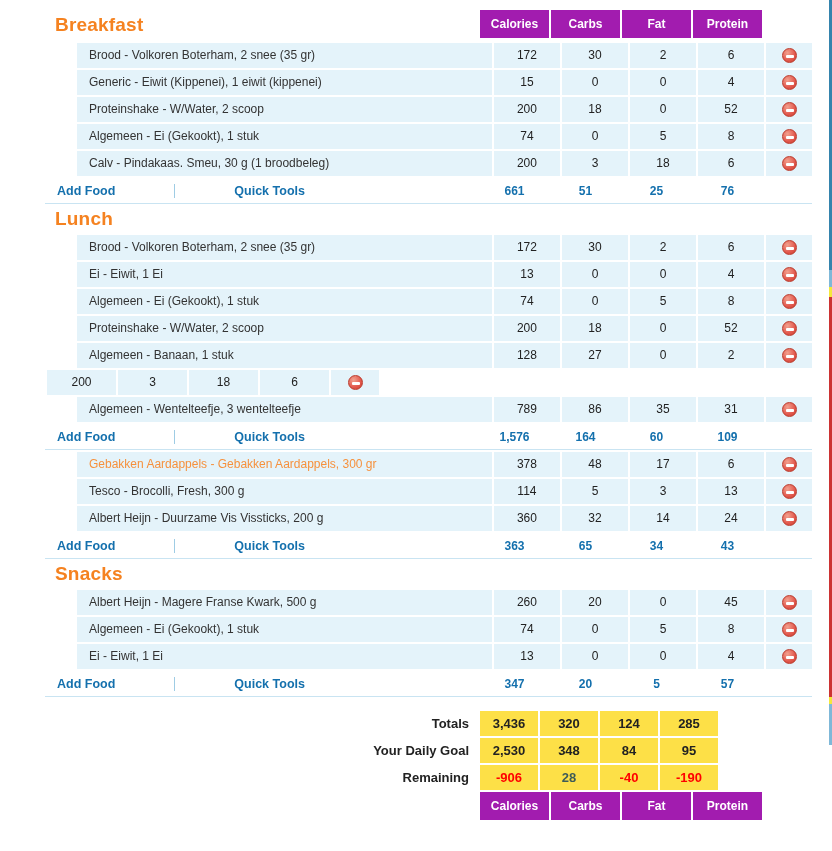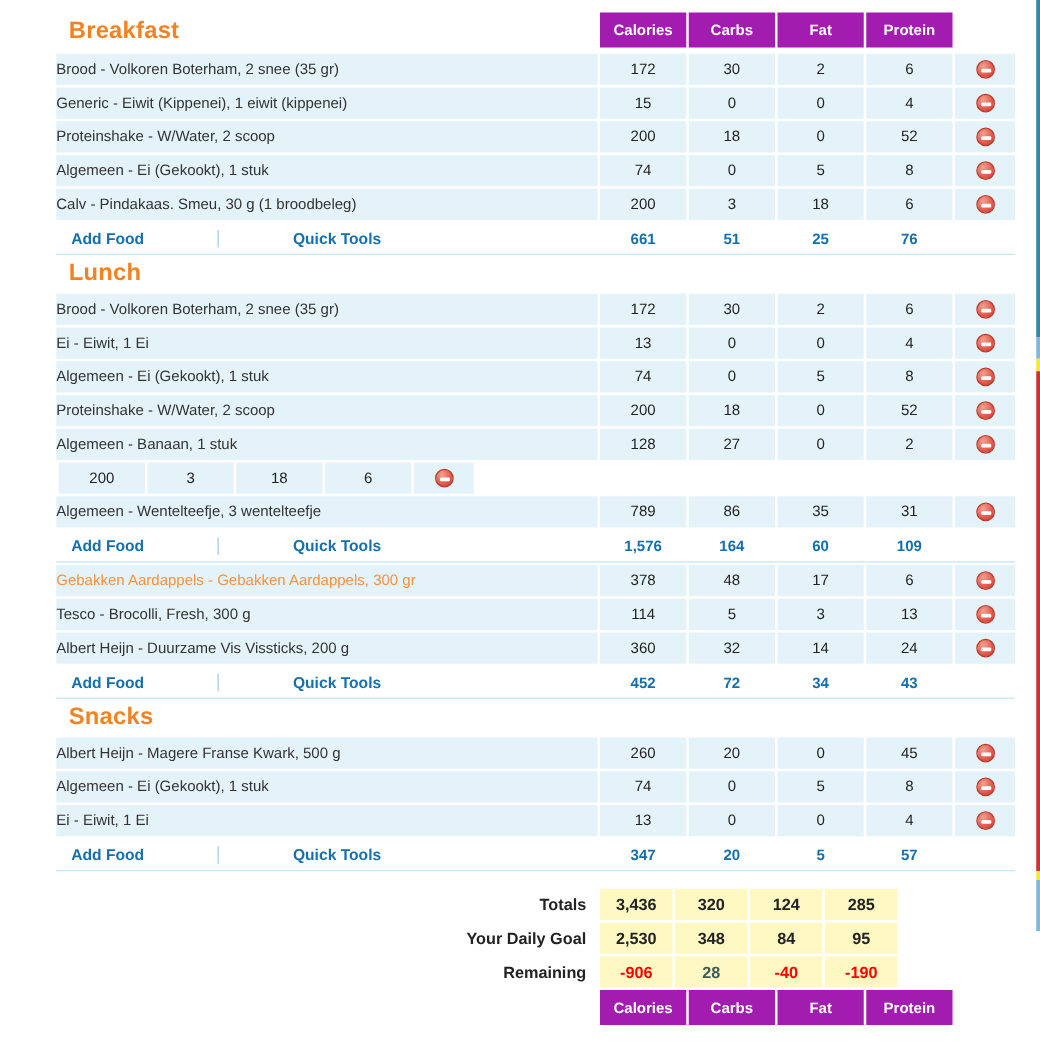--- a/index.html
+++ b/index.html
@@ -11,21 +11,21 @@
   .headline { display:flex; margin-bottom:2px; }
   .headspacer { width:433px; display:flex; align-items:flex-end; }
   h2.mealname { font-size:19px; line-height:22px; color:#F58220; margin:4px 0 5px 10px; font-weight:bold; letter-spacing:0.2px; }
   .hcell { width:69px; margin-left:2px; height:28px; line-height:28px; background:#a21caf; color:#fff;
            font-size:12px; font-weight:bold; text-align:center; }
   .hdel { width:48px; margin-left:2px; background:#fff; }
 
   
   .row { display:flex; height:25px; margin-bottom:2px; font-size:12px; align-items:stretch; }
   .cell { background:#E4F3FA; line-height:25px; }
-  .cell.desc { width:433px; color:#333; overflow:hidden; white-space:nowrap; }
+  .cell.desc { width:433px; padding-left:12px; color:#333; overflow:hidden; white-space:nowrap;margin-left:32px; }
   .cell.desc.hl { color:#F6913D; }
   .cell.num { width:69px; margin-left:2px; text-align:center; color:#222; }
   .cell.del { width:48px; margin-left:2px; display:flex; align-items:center; justify-content:center; }
 
   .delicon { display:inline-block; width:15px; height:15px; border-radius:50%;
              background:radial-gradient(circle at 35% 30%, #F2A18F, #E2574C 60%, #C8402F);
              border:1px solid #BB3A2B; position:relative; cursor:pointer; }
   .delicon .bar { position:absolute; left:3px; top:6px; width:8px; height:2.5px; background:#fff; border-radius:1px; }
 
   
@@ -33,21 +33,21 @@
   .addlinks { width:433px; padding-left:12px; display:flex; align-items:center;gap:48px; }
   .bluelink { color:#1470AD; font-weight:bold; font-size:12.5px; text-decoration:none; cursor:pointer; }
   .linksep { width:1px; height:14px; background:#9FCCE4; margin:0 11px; }
   .addrow .tot { width:69px; margin-left:2px; text-align:center; color:#1470AD; font-weight:bold; font-size:12px; }
   .addrow .deldummy { width:48px; margin-left:2px; }
 
   
   .summary { margin-left:45px; width:767px; margin-top:14px; }
   .sumrow { display:flex; height:25px; margin-bottom:2px; }
   .sumlabel { width:433px; padding-right:9px; text-align:right; font-weight:bold; font-size:13px; color:#222; line-height:25px; }
-  .sumval { width:58px; margin-left:2px; background:#fef9c3; text-align:center; font-weight:bold; font-size:13px; color:#222; line-height:25px; }
+  .sumval { width:58px; margin-left:2px; background:#fde047; text-align:center; font-weight:bold; font-size:13px; color:#222; line-height:25px; }
   .sumval.neg { color:#FF0000; }
   .sumval.pos { color:#3E5B58;text-align:center; }
   .sumrow .deldummy { width:48px; margin-left:2px; }
   .footline { display:flex; margin-top:1px; }
   .footspacer { width:433px; }
 
   
   .edgestrip { position:absolute; top:0; right:0; width:3px; height:851px; }
   .edgestrip div { width:3px; }
 </style>
@@ -282,22 +282,22 @@
           </span>
         </div>
     </div>
 
     <div class="addrow">
       <div class="addlinks">
         <a class="bluelink">Add Food</a>
         <span class="linksep"></span>
         <a class="bluelink">Quick Tools</a>
       </div>
-      <div class="tot">452</div>
-      <div class="tot">72</div>
+      <div class="tot">363</div>
+      <div class="tot">65</div>
       <div class="tot">34</div>
       <div class="tot">43</div>
       <div class="deldummy"></div>
     </div>
   </div>
 
   <div class="table">
     <h2 class="mealname">Snacks</h2>
 
     <div class="row">

